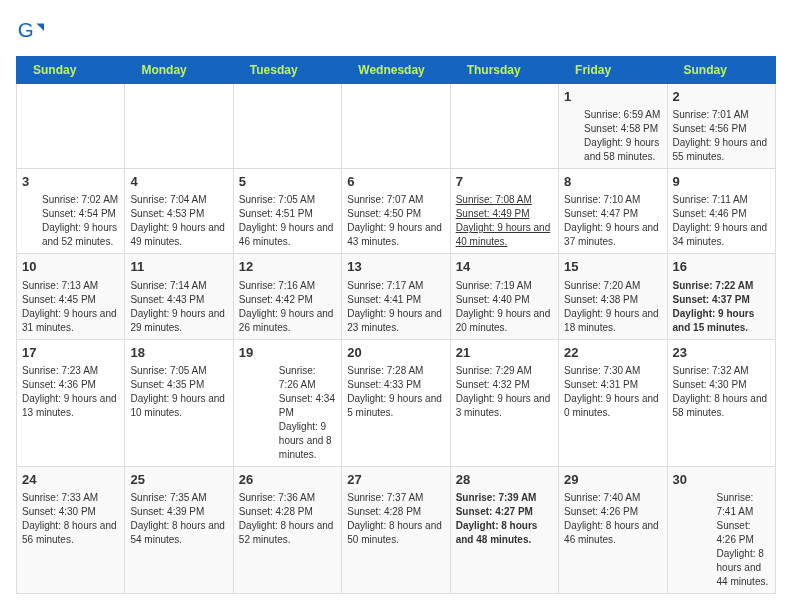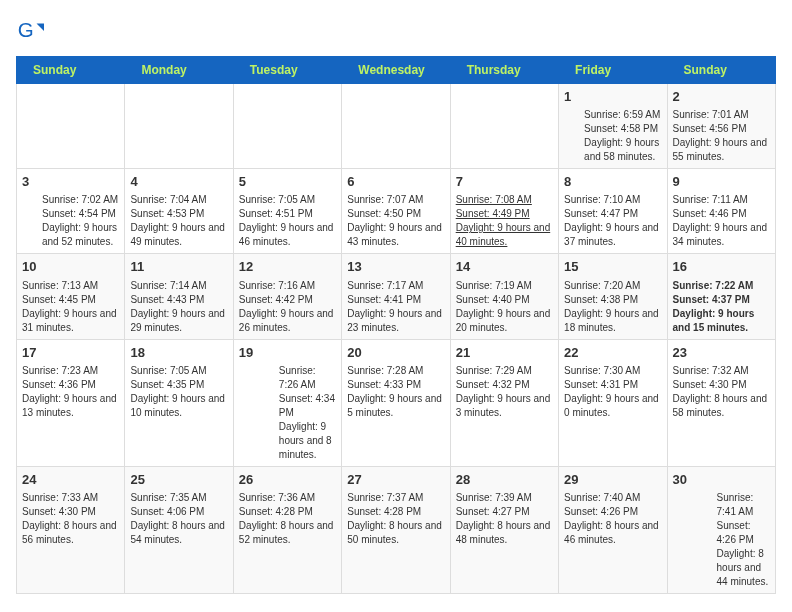--- a/index.html
+++ b/index.html
@@ -281,38 +281,38 @@
       <tr>
         <td>
           <span class="day-number">24</span>
           <div style="white-space: pre-line;">Sunrise: 7:33 AM
 Sunset: 4:30 PM
 Daylight: 8 hours and 56 minutes.</div>
         </td>
         <td>
           <span class="day-number">25</span>
           <div style="white-space: pre-line;">Sunrise: 7:35 AM
-Sunset: 4:06 PM
+Sunset: 4:39 PM
 Daylight: 8 hours and 54 minutes.</div>
         </td>
         <td>
           <span class="day-number">26</span>
           <div style="white-space: pre-line;">Sunrise: 7:36 AM
 Sunset: 4:28 PM
 Daylight: 8 hours and 52 minutes.</div>
         </td>
         <td>
           <span class="day-number">27</span>
           <div style="white-space: pre-line;">Sunrise: 7:37 AM
 Sunset: 4:28 PM
 Daylight: 8 hours and 50 minutes.</div>
         </td>
         <td>
           <span class="day-number">28</span>
-          <div style="white-space: pre-line;">Sunrise: 7:39 AM
+          <div style="white-space: pre-line; font-weight: bold;">Sunrise: 7:39 AM
 Sunset: 4:27 PM
 Daylight: 8 hours and 48 minutes.</div>
         </td>
         <td>
           <span class="day-number">29</span>
           <div style="white-space: pre-line;">Sunrise: 7:40 AM
 Sunset: 4:26 PM
 Daylight: 8 hours and 46 minutes.</div>
         </td>
         <td>

